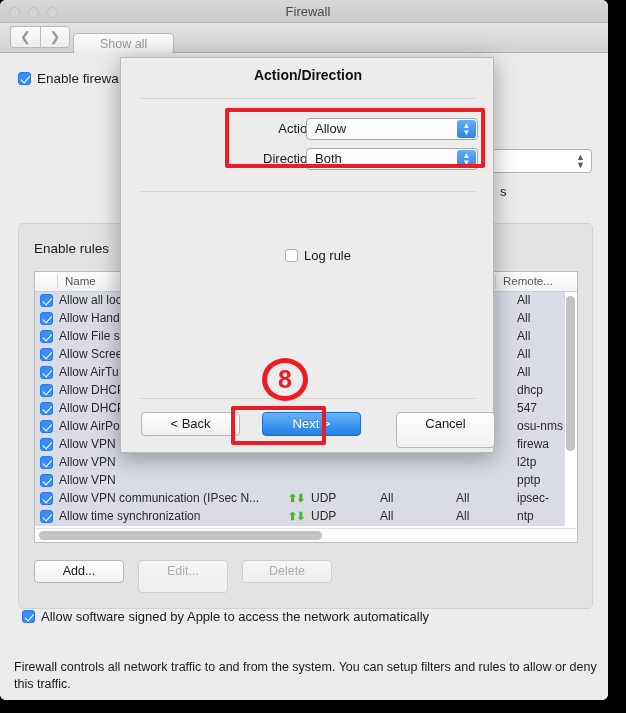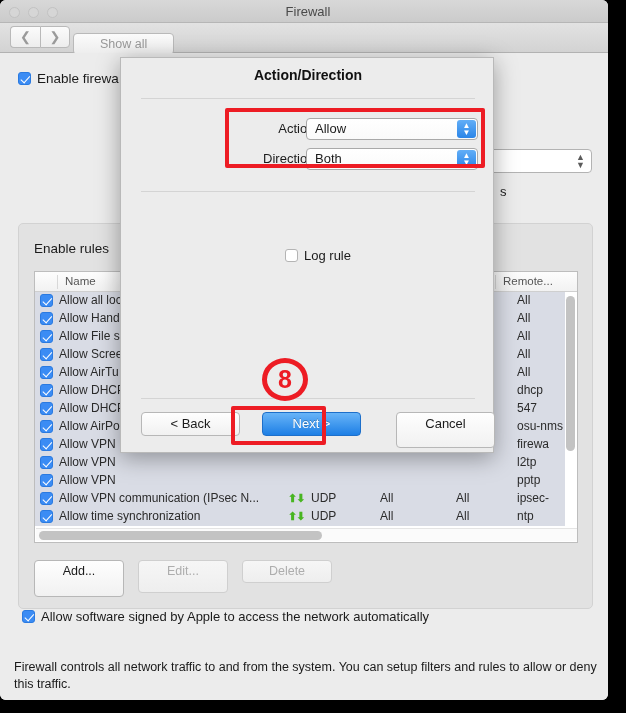--- a/index.html
+++ b/index.html
@@ -151,21 +151,21 @@
     background:#c3c3c3; border-radius:5px;
   }
 
   .btn {
     background:linear-gradient(#fefefe,#f1f1f1);
     border:1px solid #b7b7b7; border-radius:4px;
     font-size:12.5px; color:#1b1b1b; text-align:center;
   }
   .btn.disabled { color:#adadad; background:linear-gradient(#f6f6f6,#eeeeee); border-color:#cfcfcf; }
 
-  #btn-add    { position:absolute; left:15px; top:336px; width:90px; height:37px; line-height:21px; }
+  #btn-add    { position:absolute; left:15px; top:336px; width:90px; height:23px; line-height:21px; }
   #btn-edit   { position:absolute; left:119px; top:336px; width:90px; height:33px; line-height:21px; }
   #btn-delete { position:absolute; left:223px; top:336px; width:90px; height:23px; line-height:21px; }
 
   #apple-row {
     position:absolute; left:22px; top:556px; font-size:13px; color:#1b1b1b;
   }
   #apple-row .lbl { margin-left:6px; }
 
   #footer-text {
     position:absolute; left:14px; top:606px; width:585px;

